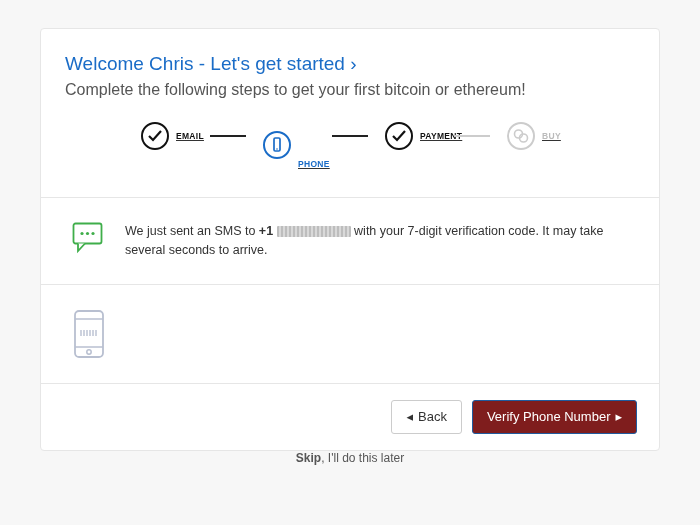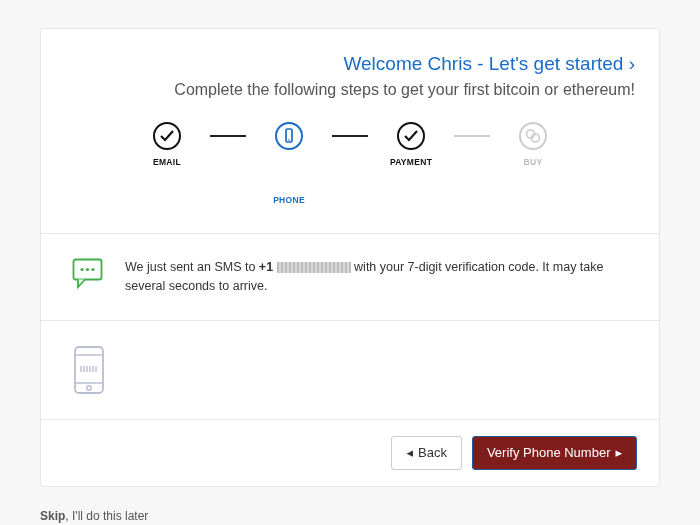--- a/index.html
+++ b/index.html
@@ -10,21 +10,21 @@
       height: 525px;
       padding: 28px 40px 20px;
       color: #333;
     }
     .card {
       background: #fff;
       border: 1px solid #e6e6e6;
       border-radius: 4px;
     }
     .header {
-      text-align: right;
+      text-align: left;
       padding: 24px 24px 20px;
     }
     .title {
       color: #1a6cc7;
       font-size: 19px;
       font-weight: 400;
       margin-bottom: 6px;
     }
     .subtitle {
       color: #555;
@@ -33,24 +33,25 @@
     .steps {
       display: flex;
       align-items: flex-start;
       justify-content: center;
       gap: 16px;
       margin-top: 22px;
       padding-bottom: 8px;
     }
     .step {
       display: flex;
-      flex-direction: column;
+      flex-direction: row;
       align-items: center;
       gap: 6px;
       width: 54px;
+      text-decoration: underline;
     }
     .step-icon {
       width: 30px;
       height: 30px;
       display: flex;
       align-items: center;
       justify-content: center;
     }
     .step-label {
       font-size: 8.5px;
@@ -154,23 +155,23 @@
       background: #fff;
       border: 1px solid #ccc;
       color: #333;
     }
     .btn-primary {
       background: #7f1d1d;
       border: 1px solid #205b9e;
       color: #fff;
     }
     .skip {
+      text-align: center;
       font-size: 12px;
       color: #555;
-      margin-top: 22px;
     }
     .skip b { font-weight: 700; }
   </style>
 </head>
 <body>
 
 <div class="card">
 
   <div class="header">
     <h1 class="title">Welcome Chris - Let's get started ›</h1>

